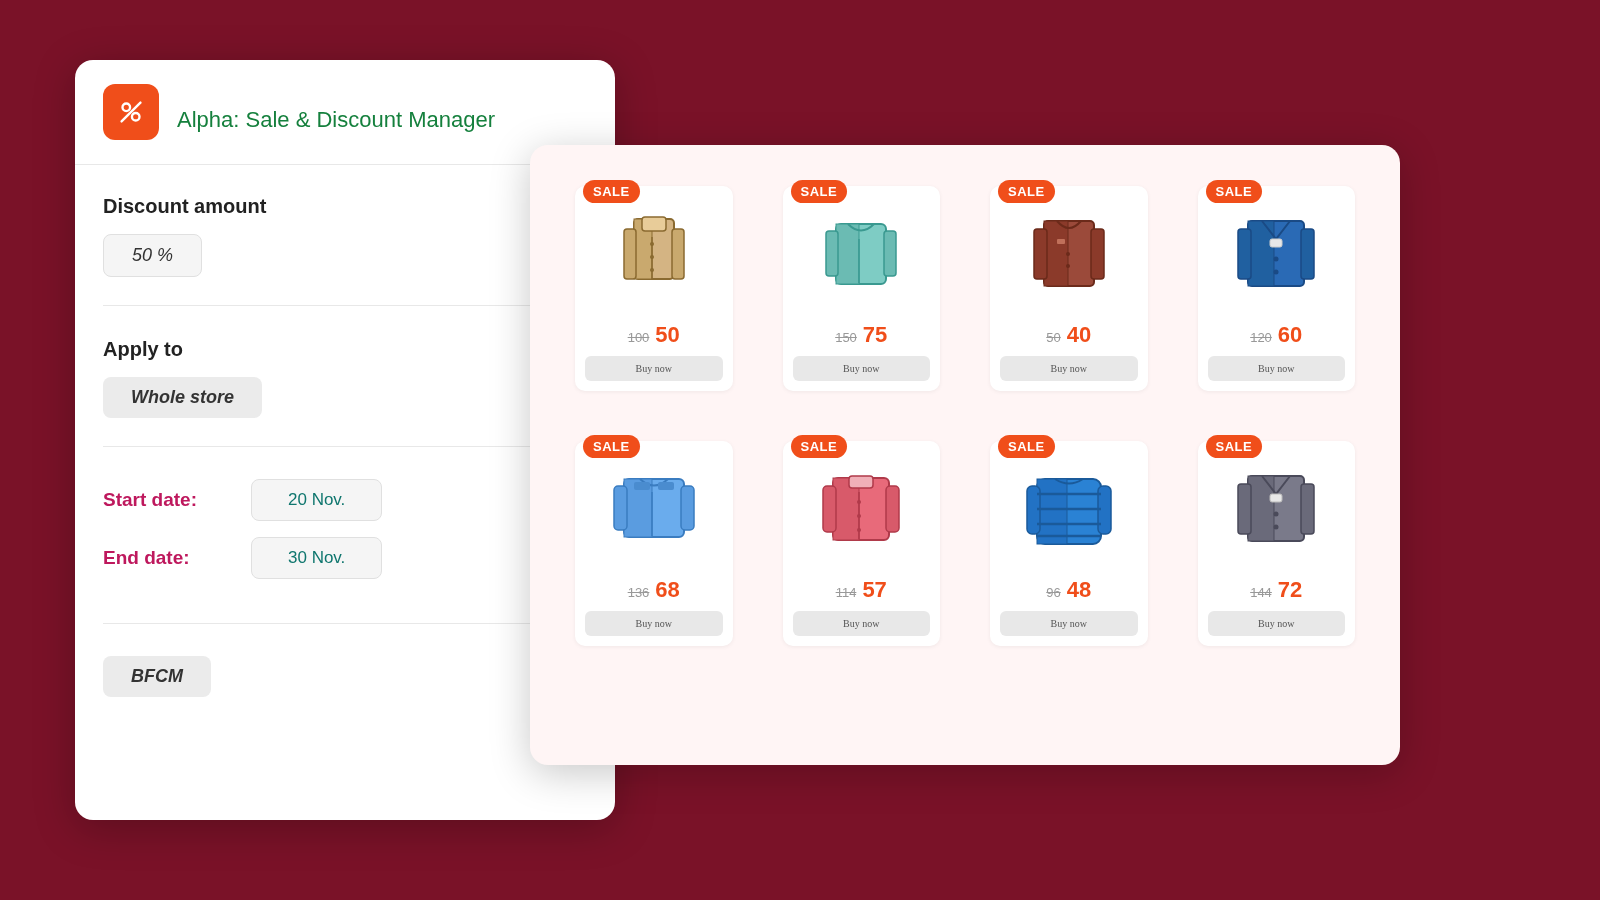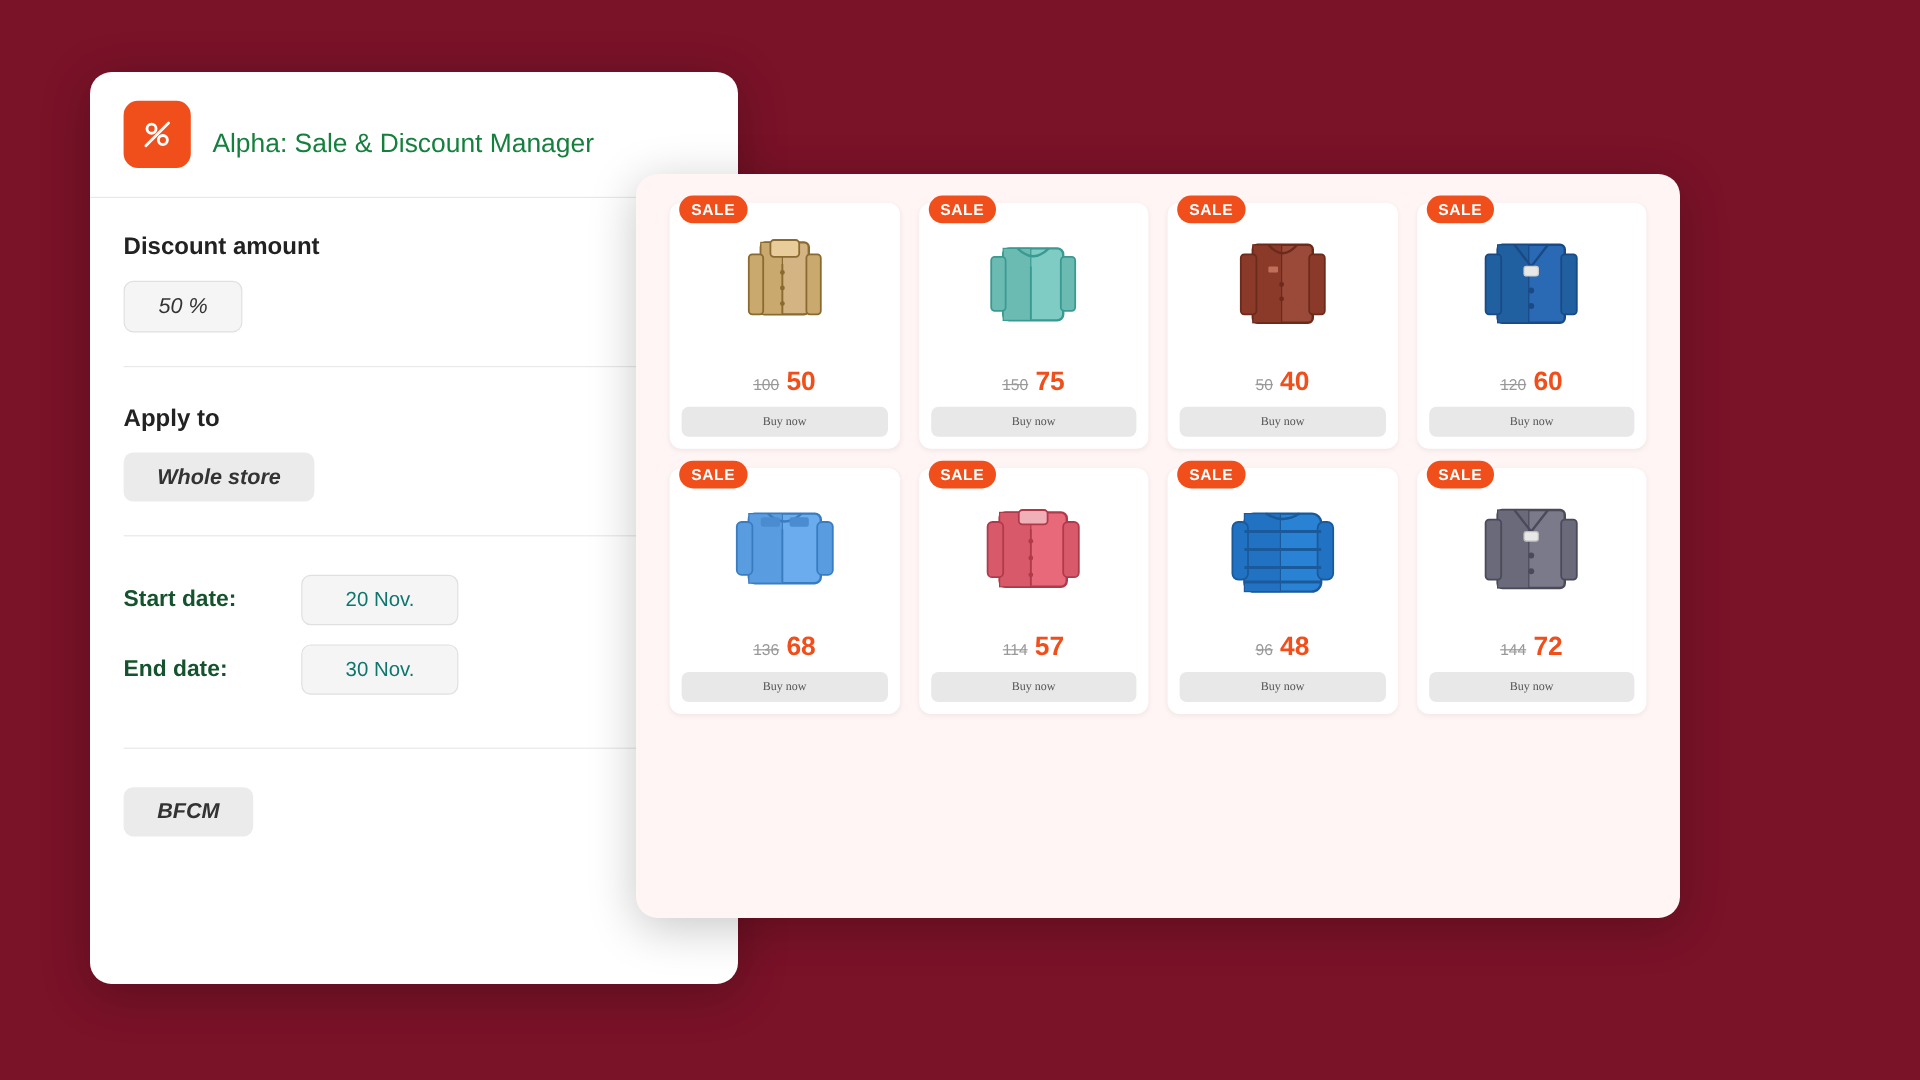--- a/index.html
+++ b/index.html
@@ -99,21 +99,21 @@
     .date-row {
       display: flex;
       align-items: center;
       margin-bottom: 16px;
       gap: 18px;
     }
 
     .date-label {
       font-size: 19px;
       font-weight: 600;
-      color: #14532d;
+      color: #be185d;
       min-width: 130px;
     }
 
     .date-value {
       display: inline-block;
       background: #f5f5f5;
       border: 1.5px solid #e0e0e0;
       border-radius: 8px;
       padding: 10px 36px;
       font-size: 17px;
@@ -172,21 +172,21 @@
     .products-grid {
       display: grid;
       grid-template-columns: repeat(4, 1fr);
       gap: 0;
       padding: 16px 20px;
     }
 
     .product-card {
       background: #fff;
       border-radius: 10px;
-      margin: 8px;
+      margin: 25px;
       padding: 12px 10px 10px;
       display: flex;
       flex-direction: column;
       align-items: center;
       position: relative;
       box-shadow: 0 1px 4px rgba(0,0,0,0.06);
     }
 
     .sale-badge {
       position: absolute;

